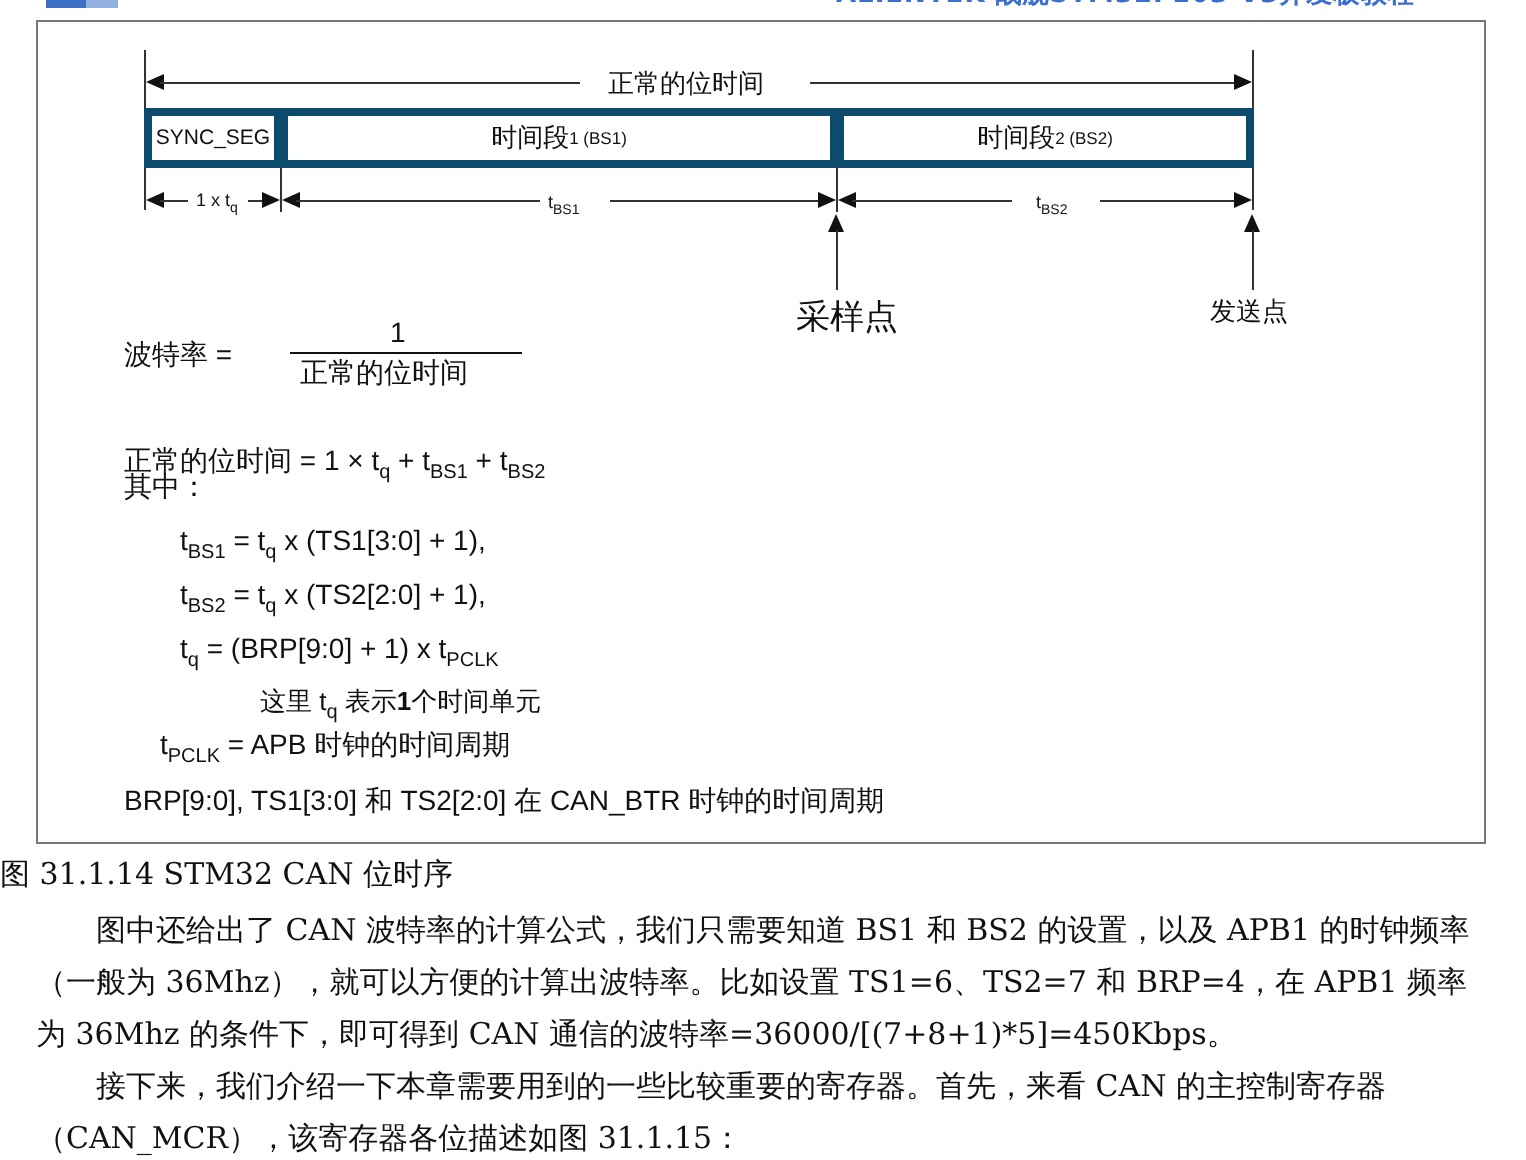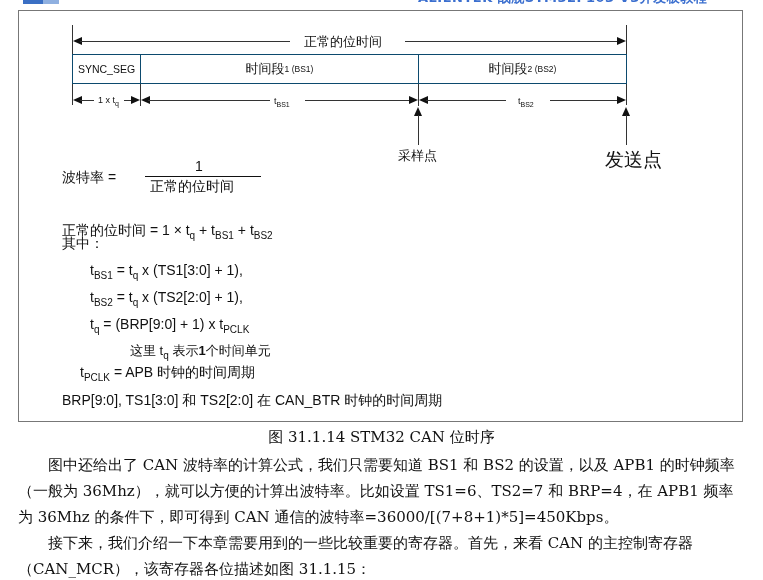--- a/index.html
+++ b/index.html
@@ -8,25 +8,25 @@
   .hdr-text{position:absolute;left:418px;top:-8px;width:330px;height:12px;overflow:hidden;font-family:"DejaVu Sans",sans-serif;font-size:13px;font-weight:bold;color:#3b6fcf;letter-spacing:0.5px;white-space:nowrap;line-height:12px;}
   .frame{position:absolute;left:18px;top:10px;width:725px;height:412px;border:1px solid #777;box-sizing:border-box;}
   .sans{font-family:"Liberation Sans","DejaVu Sans",sans-serif;}
   .cjk{font-family:"DejaVu Sans",sans-serif;text-align:right;}
   .abs{position:absolute;}
   .line{position:absolute;background:#333;}
   .tri{position:absolute;width:0;height:0;}
   .t-left{border-top:4px solid transparent;border-bottom:4px solid transparent;border-right:9px solid #111;}
   .t-right{border-top:4px solid transparent;border-bottom:4px solid transparent;border-left:9px solid #111;}
   .t-up{border-left:4px solid transparent;border-right:4px solid transparent;border-bottom:9px solid #111;}
-  .box{position:absolute;top:34px;height:30px;border:1px solid #0c4a6e;box-sizing:border-box;display:flex;align-items:center;justify-content:center;font-size:13px;}
+  .box{position:absolute;top:34px;height:30px;border:4px solid #0c4a6e;box-sizing:border-box;display:flex;align-items:center;justify-content:center;font-size:13px;}
   .small{font-size:8.5px;}
   .formula{position:absolute;font-size:14px;white-space:nowrap;font-family:"Liberation Sans","DejaVu Sans",sans-serif;}
   .formula sub{font-size:10px;vertical-align:-4px;}
-  .caption{position:absolute;left:0;width:763px;top:428px;text-align:center;font-size:15px;}
+  .caption{position:absolute;left:0;width:763px;top:428px;text-align:left;font-size:15px;}
   .para{position:absolute;left:18px;width:725px;font-size:15px;line-height:26px;}
   .indent{text-indent:30px;}
 </style>
 </head>
 <body>
 
 <div class="hdr-bar"></div>
 <div class="hdr-text">ALIENTEK 战舰STM32F103 V3开发板教程</div>
 
 <div class="frame"></div>
@@ -70,25 +70,25 @@
   <div class="tri t-right" style="left:409px;top:96px;"></div>
 
   <div class="tri t-left" style="left:419px;top:96px;"></div>
   <div class="line" style="left:426px;top:100px;width:80px;height:1px;"></div>
   <div class="abs sans" style="left:518px;top:96px;font-size:9px;"><span>t</span><sub style="font-size:7px;">BS2</sub></div>
   <div class="line" style="left:550px;top:100px;width:68px;height:1px;"></div>
   <div class="tri t-right" style="left:617px;top:96px;"></div>
 
   <div class="tri t-up" style="left:414px;top:107px;"></div>
   <div class="line" style="left:418px;top:115px;width:1px;height:30px;"></div>
-  <div class="abs cjk" style="left:398px;top:147px;font-size:13px;">采样点</div>
+  <div class="abs cjk" style="left:398px;top:147px;font-size:17px;">采样点</div>
 
   <div class="tri t-up" style="left:622px;top:107px;"></div>
   <div class="line" style="left:626px;top:115px;width:1px;height:30px;"></div>
-  <div class="abs cjk" style="left:605px;top:147px;font-size:19px;">发送点</div>
+  <div class="abs cjk" style="left:605px;top:147px;font-size:13px;">发送点</div>
 </div>
 
 <div>
   <div class="formula cjk" style="left:62px;top:169px;">波特率 =</div>
   <div class="formula" style="left:195px;top:158px;">1</div>
   <div class="line" style="left:145px;top:176px;width:116px;height:1px;background:#111;"></div>
   <div class="formula cjk" style="left:150px;top:178px;">正常的位时间</div>
 
   <div class="formula cjk" style="left:62px;top:222px;">
     <span>正常的位时间 = 1 × t</span><sub>q</sub> + t<sub>BS1</sub> + t<sub>BS2</sub>

